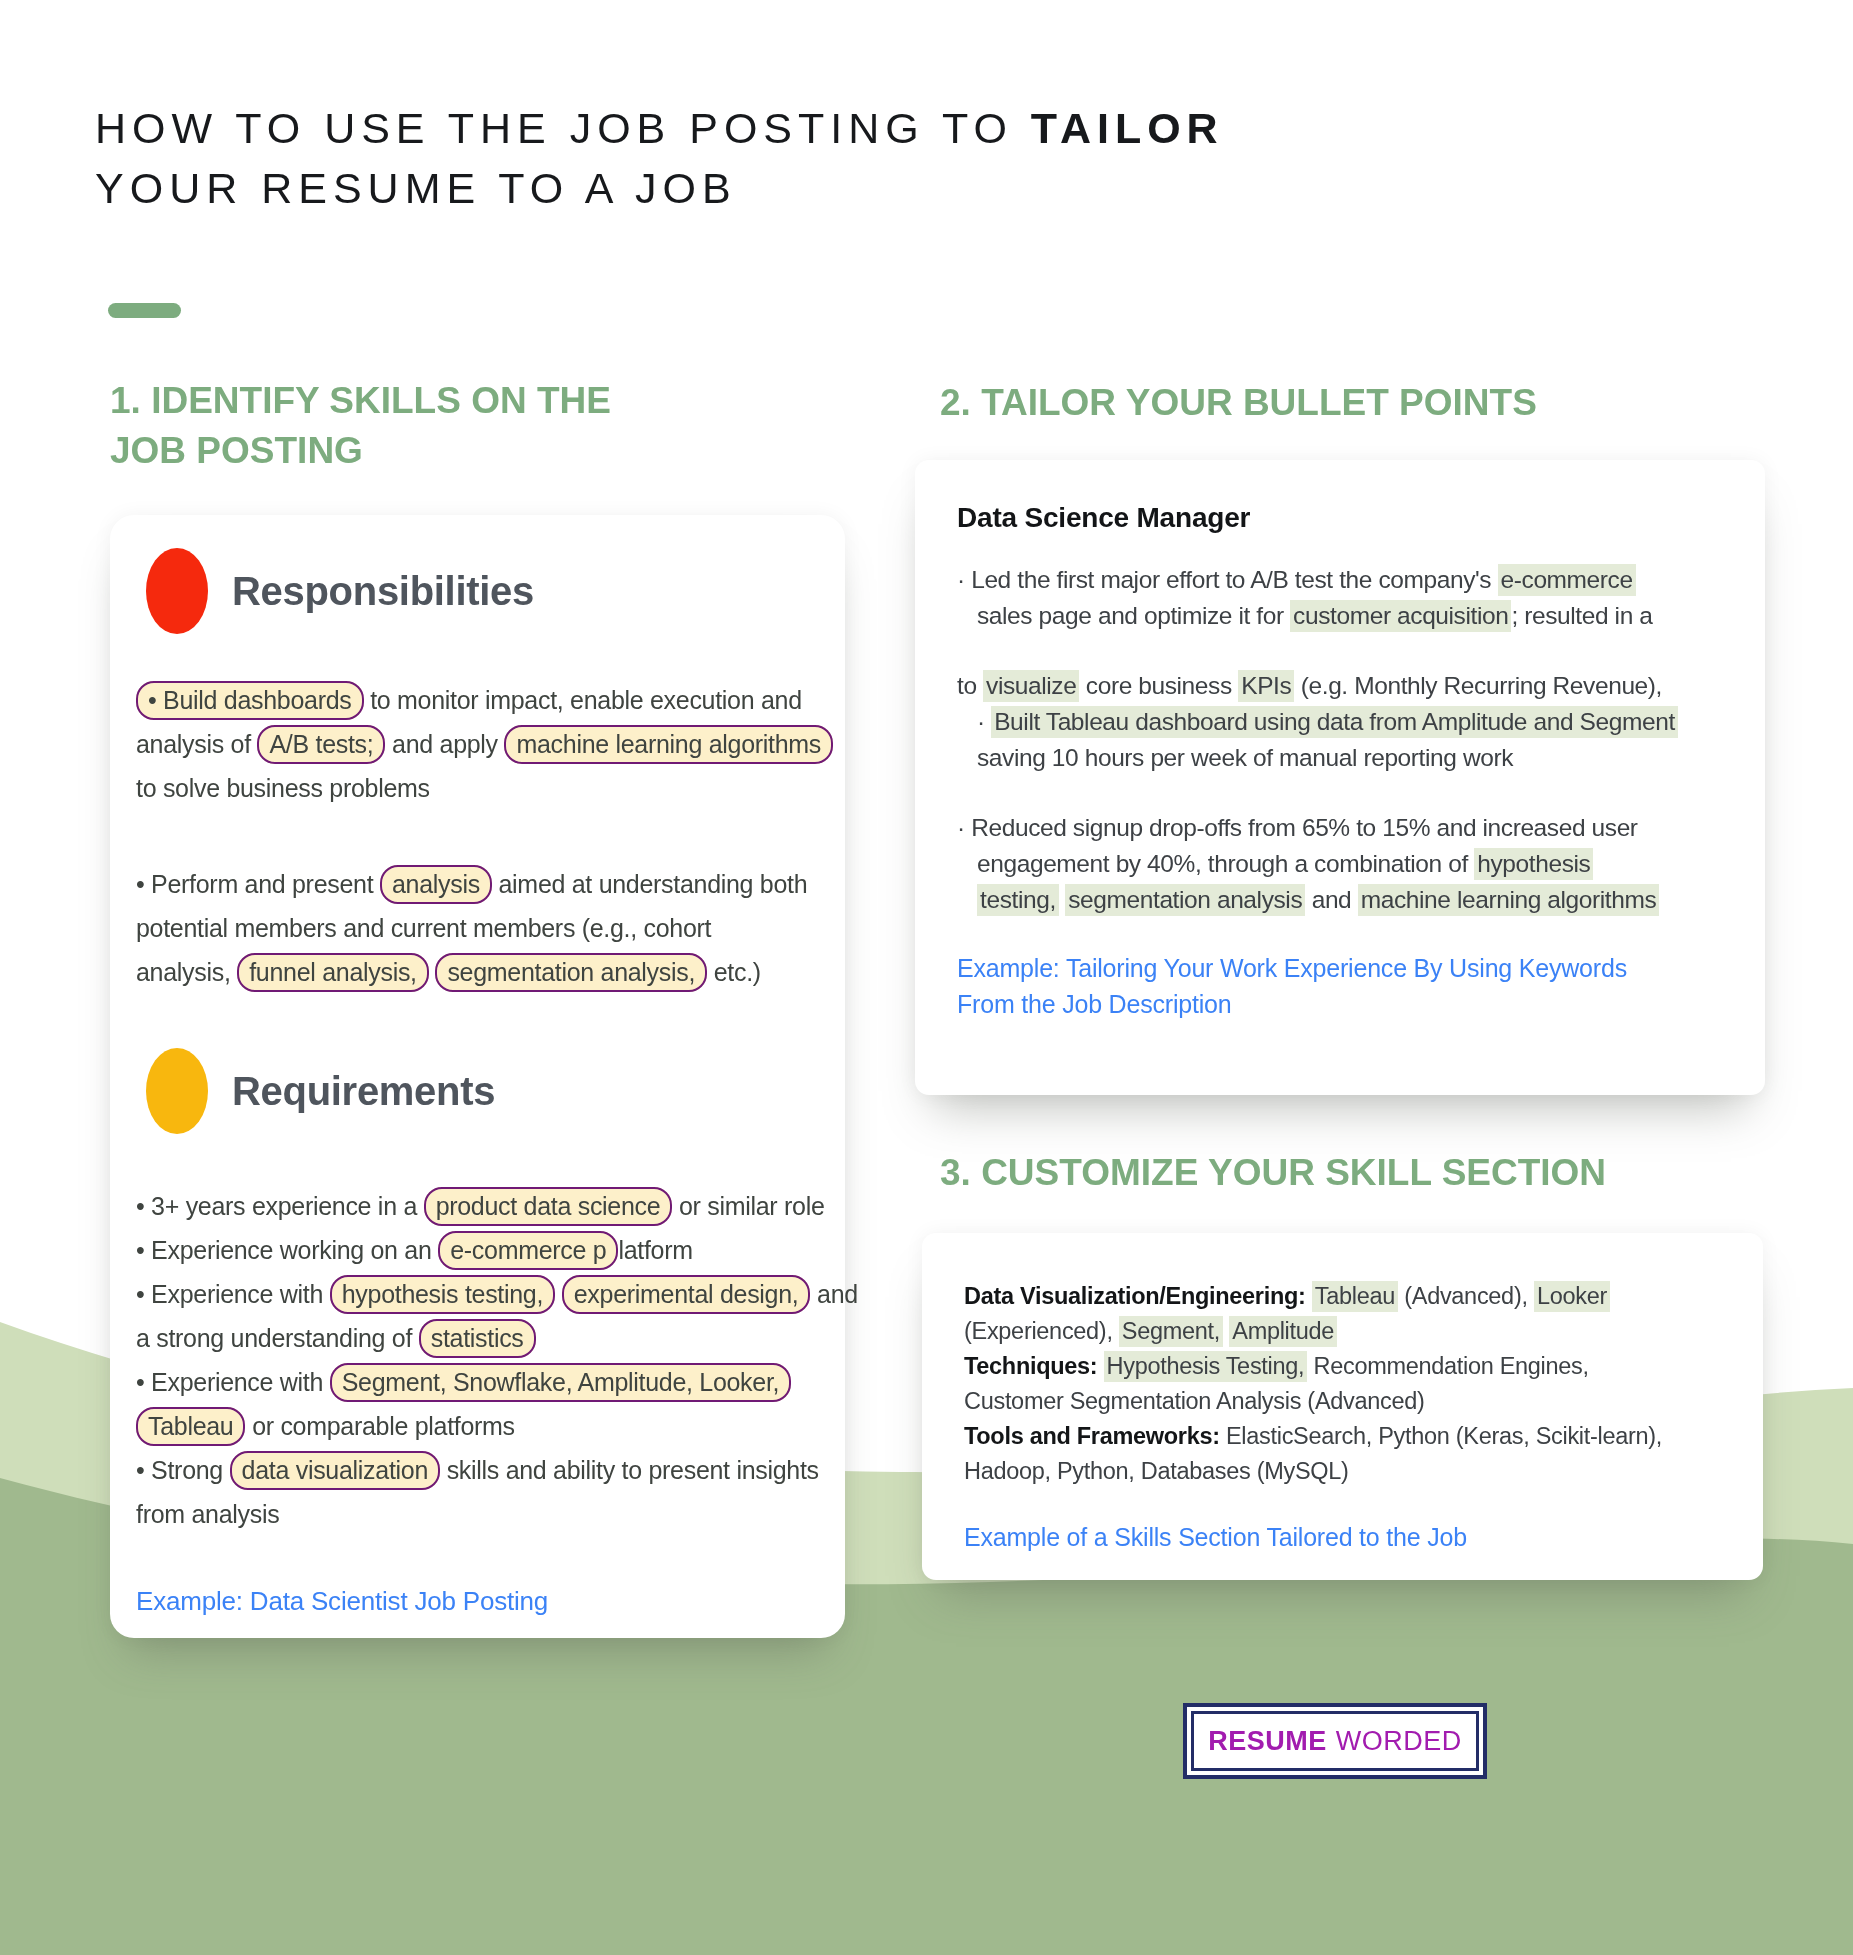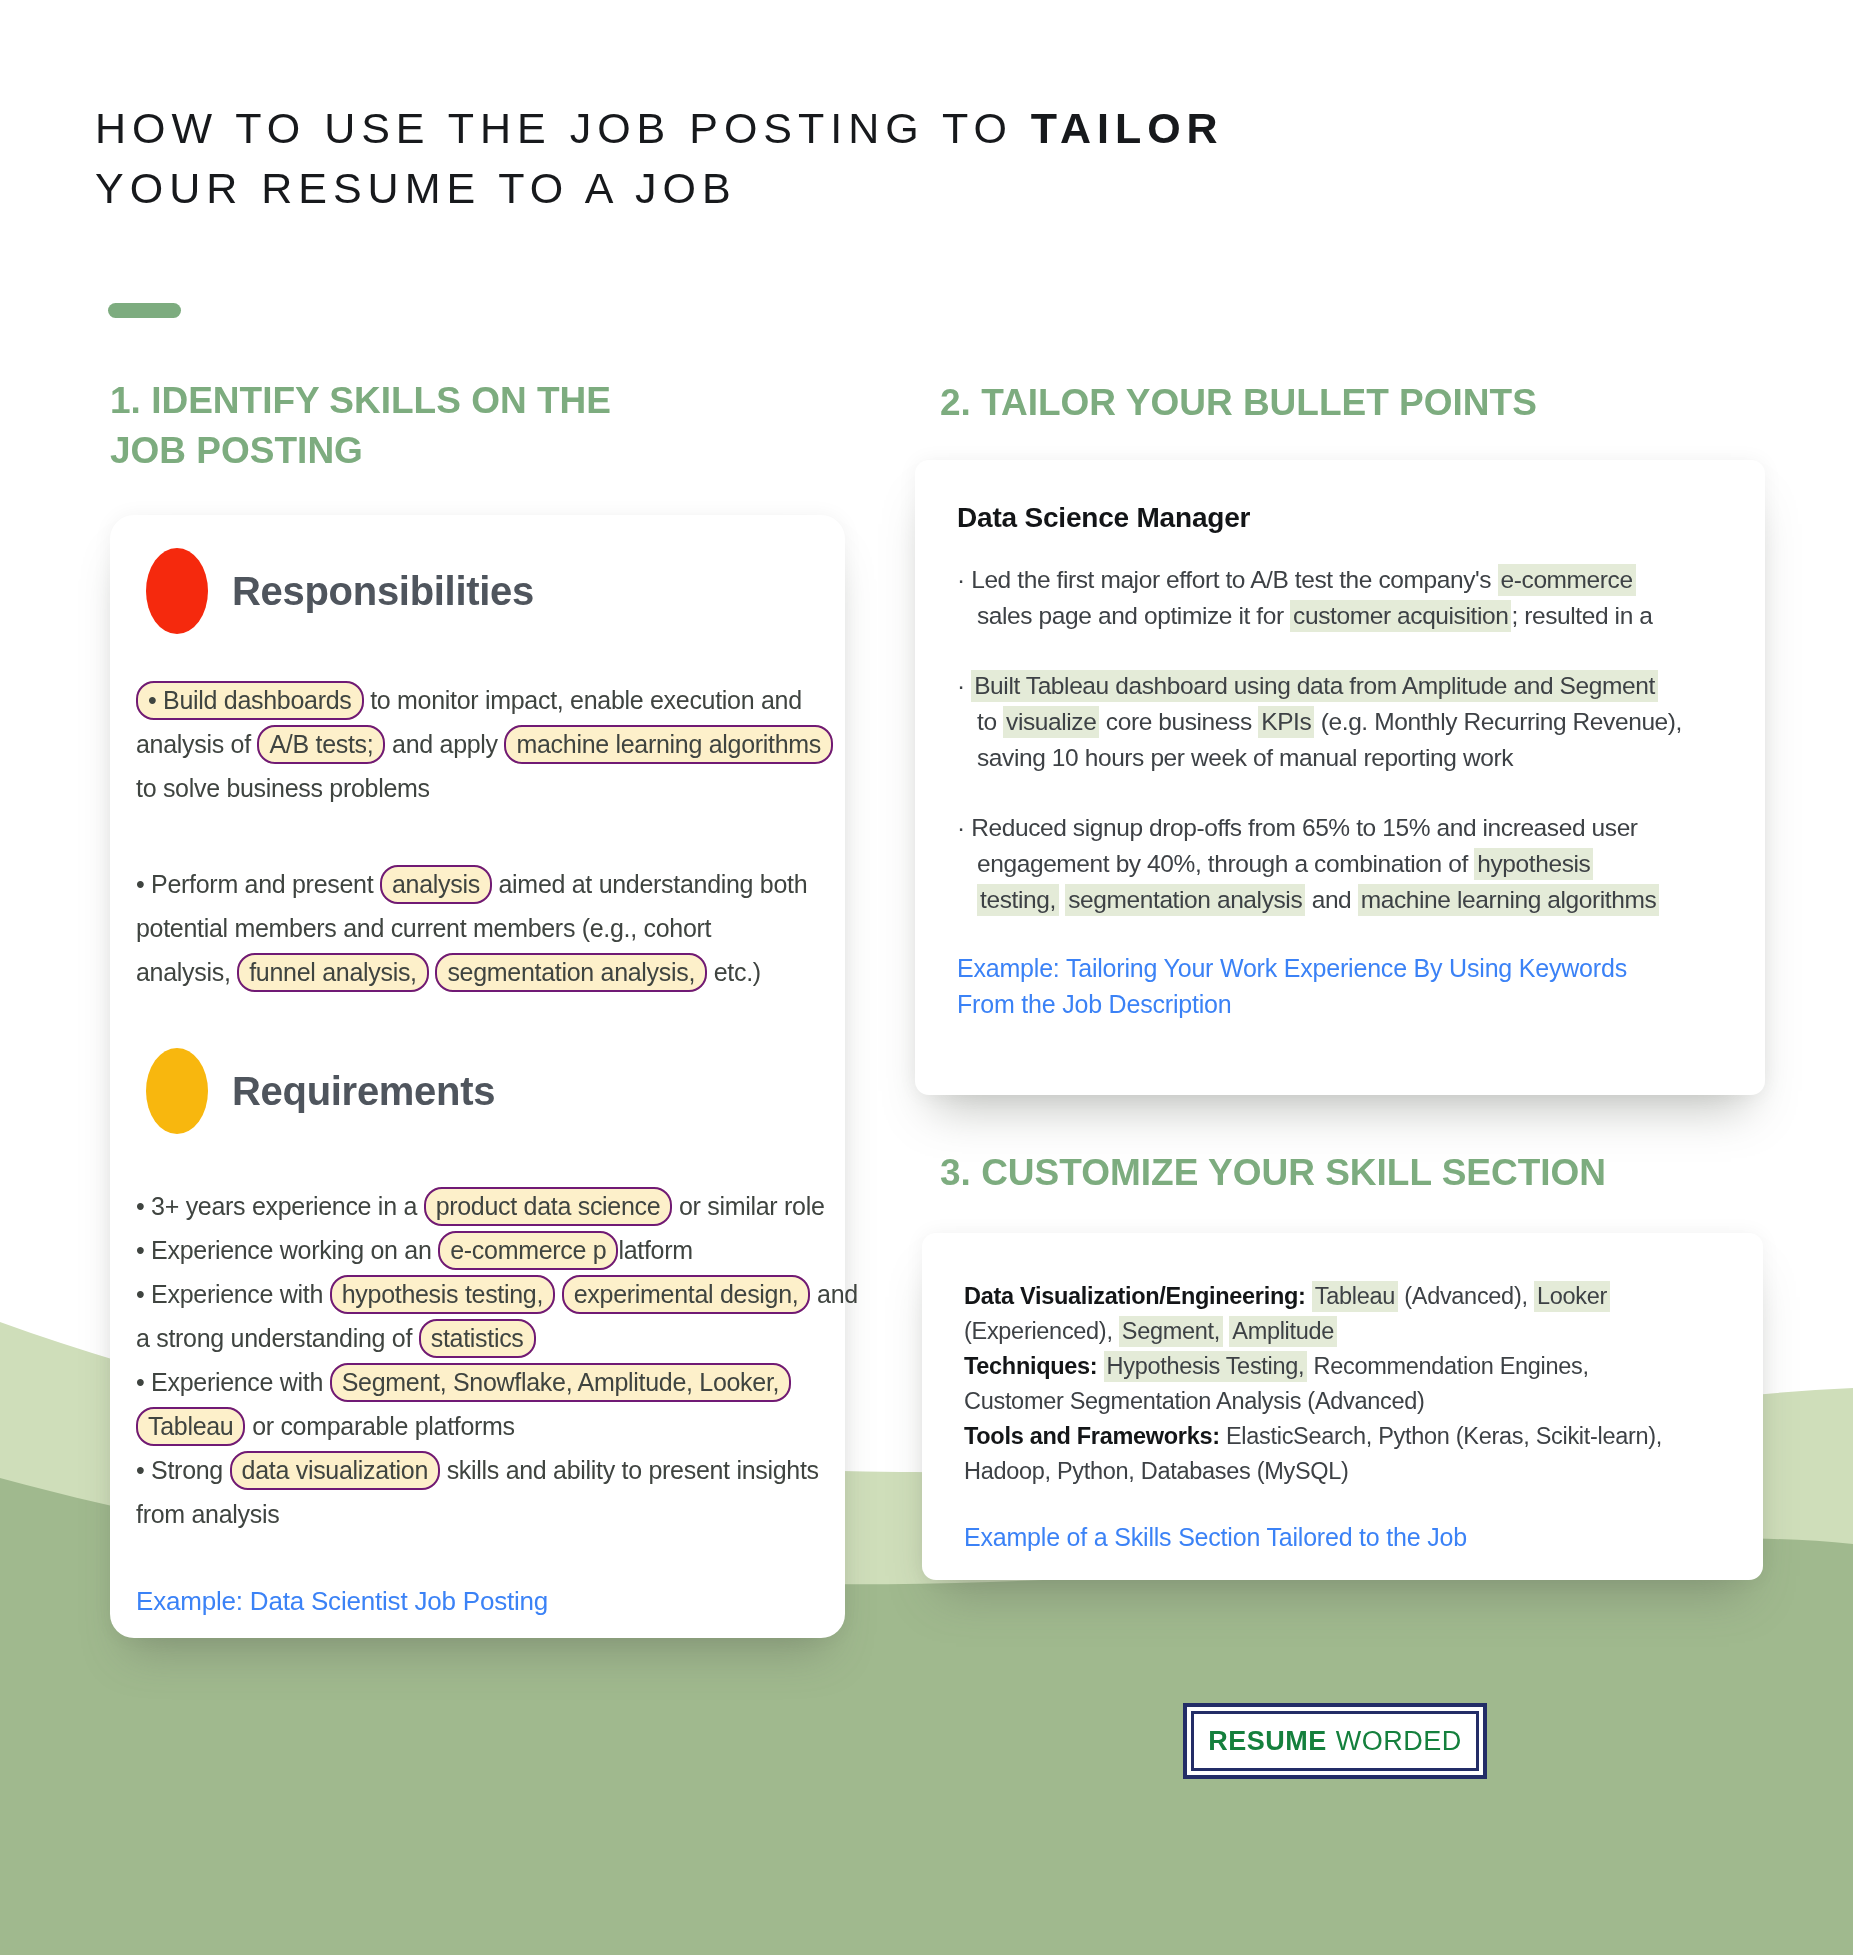--- a/index.html
+++ b/index.html
@@ -85,21 +85,21 @@
   }
 
   
   .logo-box {
     left:1183px; top:1703px; width:304px; height:76px; z-index:2;
     background:#ffffff; border:4px solid #232d67; padding:4px; display:flex;
   }
   .logo-inner {
     border:3px solid #232d67; flex:1; display:flex;
     align-items:center; justify-content:center; gap:9px;
-    color:#15803d; font-size:27px; letter-spacing:0.5px; white-space:nowrap;
+    color:#a21caf; font-size:27px; letter-spacing:0.5px; white-space:nowrap;
   }
   .logo-inner .lb { font-weight:800; }
   .logo-inner .lr { font-weight:400; }
 </style>
 </head>
 <body>
 
 
 
 
@@ -168,22 +168,22 @@
 <div id="s2-heading" class="layer sec-heading">2. TAILOR YOUR BULLET POINTS</div>
 
 <div id="card2" class="card">
   <div class="job-title">Data Science Manager</div>
   <div class="body2">
       <div class="para">
         <div class="line"><span>· Led the first major effort to A/B test the company's </span><span class="hl-g">e-commerce</span></div>
         <div class="line"><span>sales page and optimize it for </span><span class="hl-g">customer acquisition</span><span>; resulted in a</span></div>
       </div>
       <div class="para">
+        <div class="line"><span>to </span><span class="hl-g">visualize</span><span> core business </span><span class="hl-g">KPIs</span><span> (e.g. Monthly Recurring Revenue),</span></div>
         <div class="line"><span>· </span><span class="hl-g">Built Tableau dashboard using data from Amplitude and Segment</span></div>
-        <div class="line"><span>to </span><span class="hl-g">visualize</span><span> core business </span><span class="hl-g">KPIs</span><span> (e.g. Monthly Recurring Revenue),</span></div>
         <div class="line"><span>saving 10 hours per week of manual reporting work</span></div>
       </div>
       <div class="para">
         <div class="line"><span>· Reduced signup drop-offs from 65% to 15% and increased user</span></div>
         <div class="line"><span>engagement by 40%, through a combination of </span><span class="hl-g">hypothesis</span></div>
         <div class="line"><span class="hl-g">testing,</span><span> </span><span class="hl-g">segmentation analysis</span><span> and </span><span class="hl-g">machine learning algorithms</span></div>
       </div>
     </div>
   <div class="example">
       <div class="line"><span>Example: Tailoring Your Work Experience By Using Keywords</span></div>

